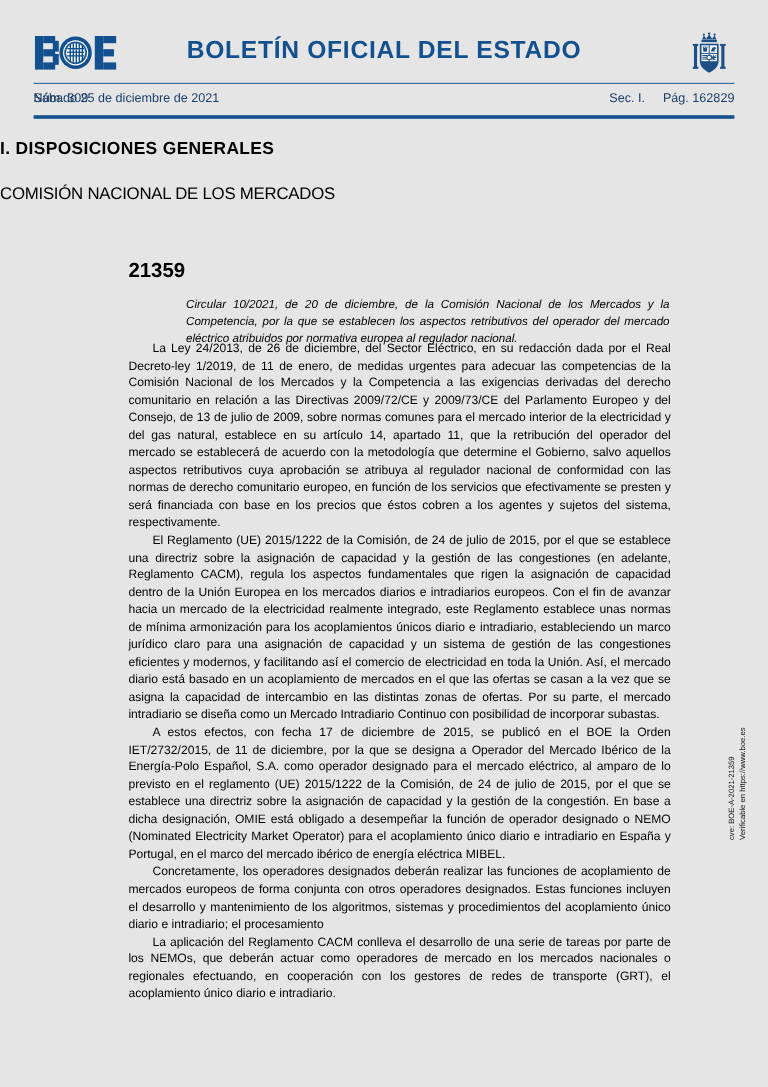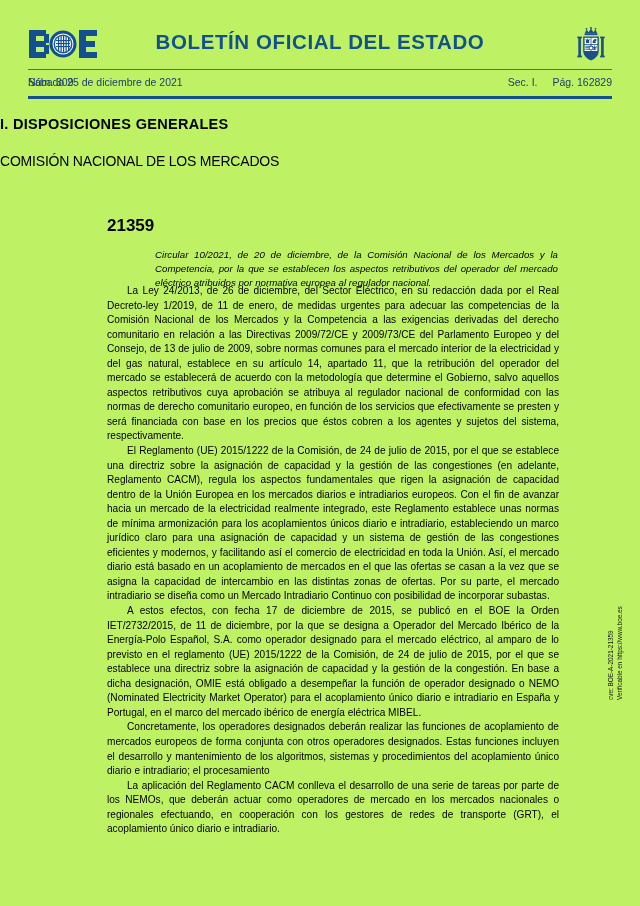--- a/index.html
+++ b/index.html
@@ -9,21 +9,21 @@
   }
   body {
     font-family: "Liberation Sans", sans-serif;
     color: #000000;
   }
   .page {
     position: relative;
     width: 640px;
     height: 906px;
     margin: 0 auto;
-    background: #bef264;
+    background: #e5e5e5;
     overflow: hidden;
   }
 
   
   .masthead {
     position: absolute;
     left: 0;
     top: 0;
     width: 640px;
     height: 66px;

